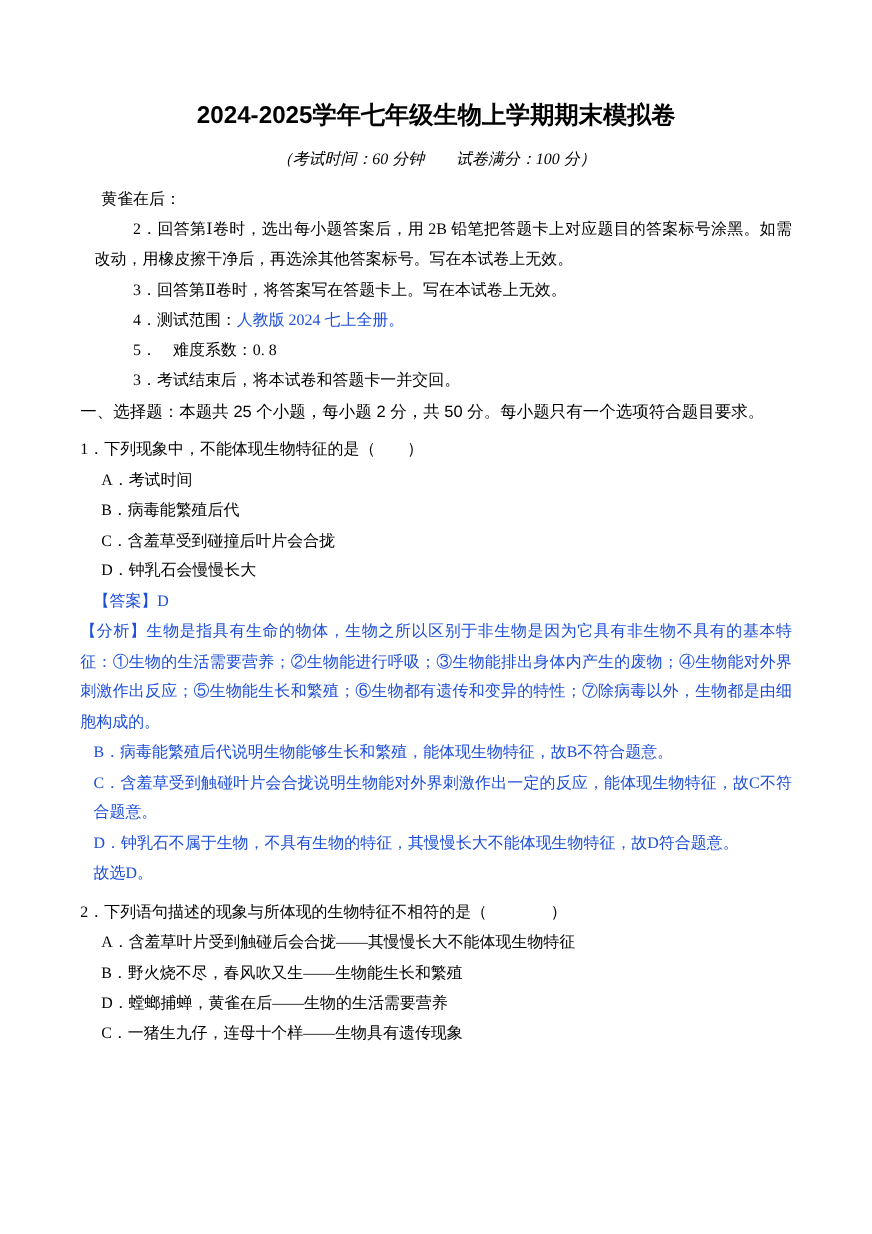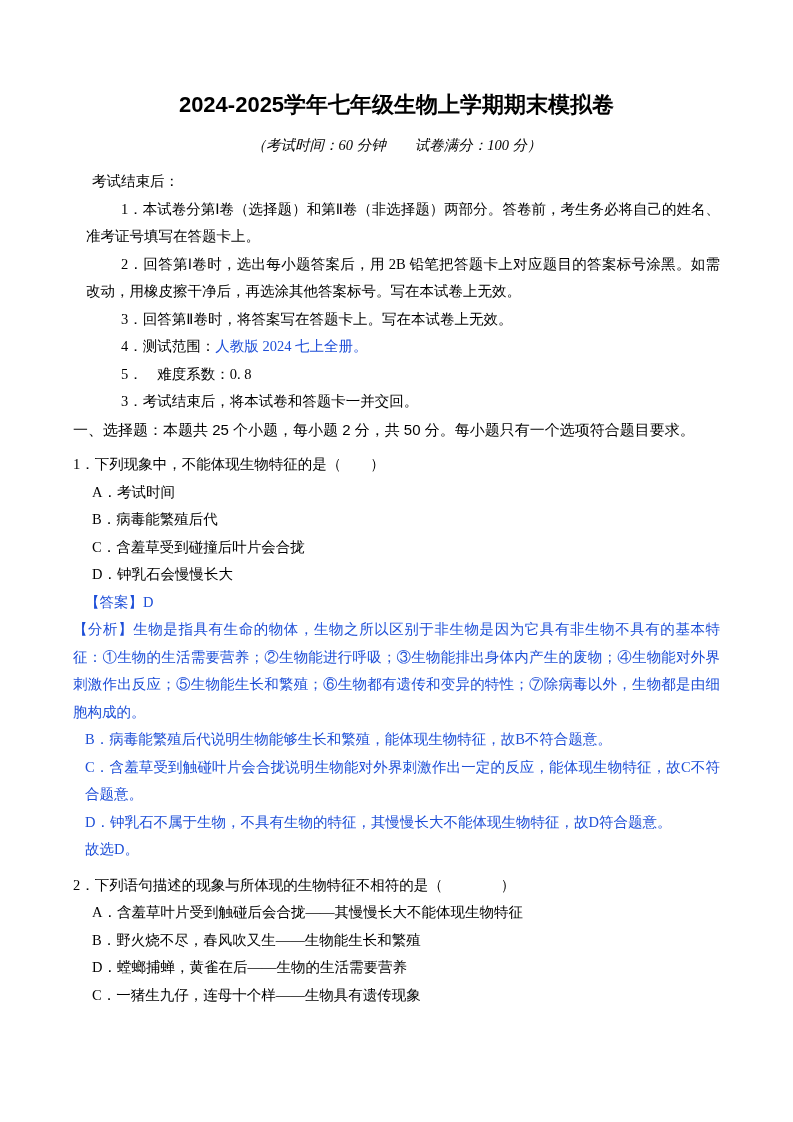--- a/index.html
+++ b/index.html
@@ -1,15 +1,15 @@
 <!DOCTYPE html>
 <html><head>
 <meta charset="utf-8">
 <style>
-  * { margin: 0; padding: 0; box-sizing: border-box; font-family: Liberation Serif, serif; }
+  * { margin: 0; padding: 0; box-sizing: border-box; }
   html, body { background: #ffffff; }
   .page {
     width: 793px;
     height: 1102px;
     background: #ffffff;
     color: #000000;
     font-family: "Liberation Serif", "DejaVu Serif", serif;
     font-size: 14.5px;
     line-height: 27.5px;
     padding: 88px 73px 0 73px;
@@ -47,23 +47,22 @@
 </head>
 <body>
 
 <div class="page">
 
   <h1 class="title">2024-2025学年七年级生物上学期期末模拟卷</h1>
 
   <p class="subtitle">（考试时间：60 分钟　　试卷满分：100 分）</p>
 
   <div>
-    <p class="notes-heading">考试结束后：</p>
+    <p class="notes-heading">黄雀在后：</p>
 
-    <p class="note"><span>1．本试卷分第Ⅰ卷（选择题）和第Ⅱ卷（非选择题）两部分。答卷前，考生务必将自己的姓名、准考证号填写在答题卡上。</span><span class="red"></span></p>
     <p class="note"><span>2．回答第Ⅰ卷时，选出每小题答案后，用 2B 铅笔把答题卡上对应题目的答案标号涂黑。如需改动，用橡皮擦干净后，再选涂其他答案标号。写在本试卷上无效。</span><span class="red"></span></p>
     <p class="note"><span>3．回答第Ⅱ卷时，将答案写在答题卡上。写在本试卷上无效。</span><span class="red"></span></p>
     <p class="note"><span>4．测试范围：</span><span class="red">人教版 2024 七上全册。</span></p>
     <p class="note"><span>5．　难度系数：0. 8</span><span class="red"></span></p>
     <p class="note"><span>3．考试结束后，将本试卷和答题卡一并交回。</span><span class="red"></span></p>
   </div>
 
   <h2 class="section-heading">一、选择题：本题共 25 个小题，每小题 2 分，共 50 分。每小题只有一个选项符合题目要求。</h2>
 
   <section class="question">

